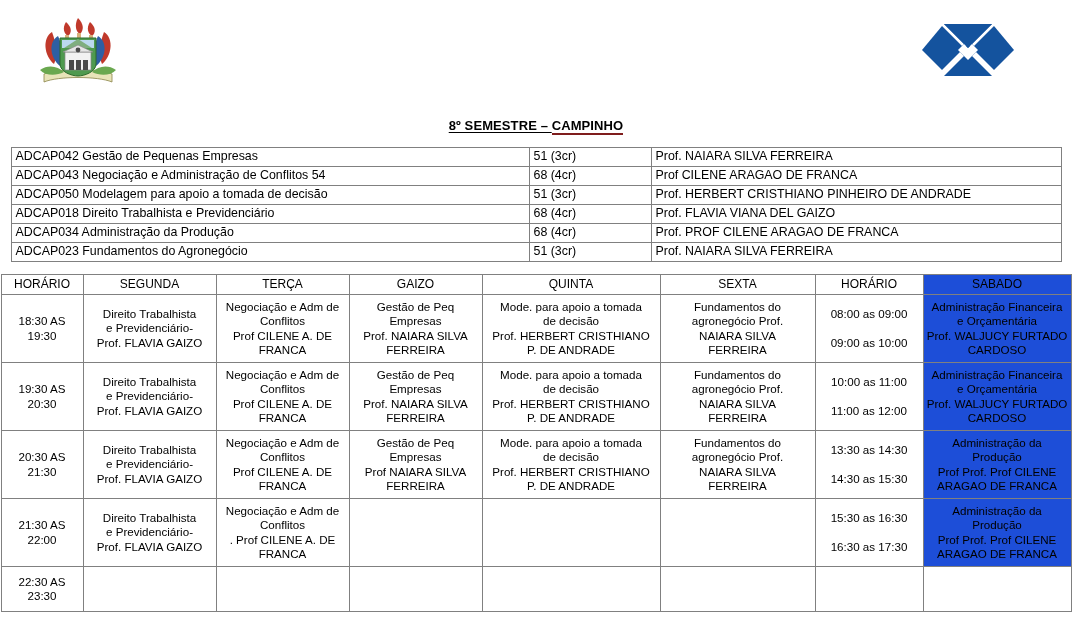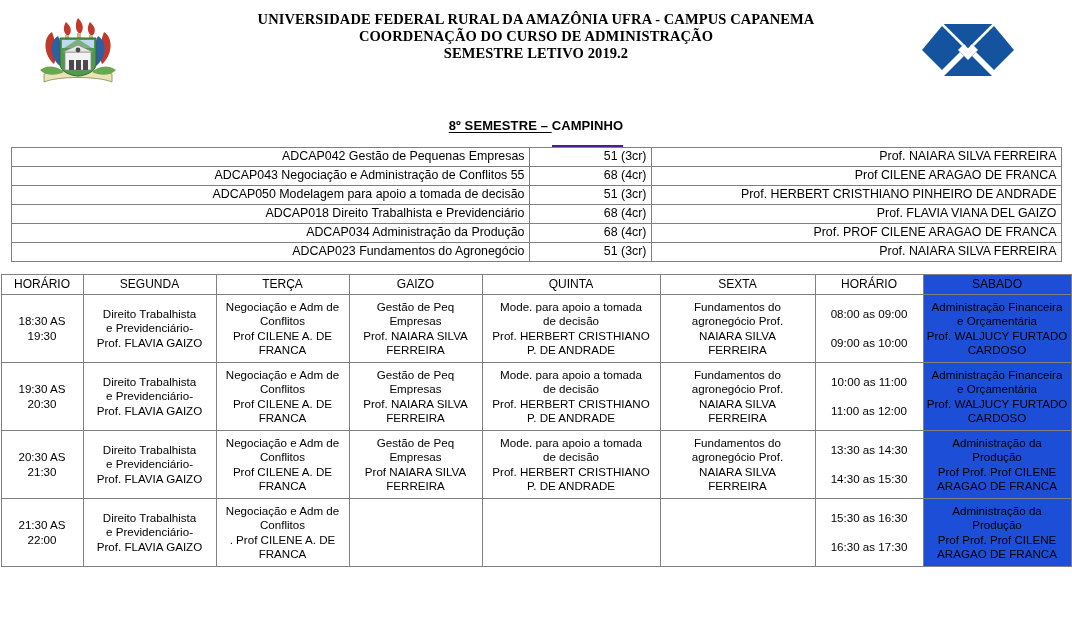--- a/index.html
+++ b/index.html
@@ -56,22 +56,22 @@
     margin-bottom: 14px;
     font-size: 13px;
     font-weight: bold;
     letter-spacing: 0.1px;
   }
   .sub-a {
     text-decoration: underline;
     text-underline-offset: 2px;
   }
   .sub-b {
-    border-bottom: 2px solid #4c1d95;
-    padding-bottom: 12px;
+    border-bottom: 2px solid #7f1d1d;
+    padding-bottom: 0px;
   }
 
   
   table {
     border-collapse: collapse;
     table-layout: fixed;
   }
   td, th {
     border: 1px solid #808080;
     padding: 0;
@@ -83,21 +83,20 @@
     width: 1050px;
     margin: 0 auto;
     font-size: 12.4px;
   }
   .course-table td {
     height: 18px;
     padding: 0px 4px 1px 4px;
     line-height: 17px;
     white-space: nowrap;
     overflow: hidden;
-    text-align: right;
   }
   .col-course { width: 518px; }
   .col-load   { width: 122px; }
   .col-prof   { width: 410px; }
 
   
   .schedule-wrap { margin-top: 12px; }
   .schedule-table {
     width: 1050px;
     margin: 8px auto;
@@ -163,25 +162,20 @@
 
       <rect x="29" y="40" width="26" height="18" fill="#f2f2f2" stroke="#888" stroke-width="0.7"></rect>
       <path d="M27 40 L42 33 L57 40 Z" fill="#e6e6e6" stroke="#888" stroke-width="0.7"></path>
       <rect x="33" y="48" width="5" height="10" fill="#4a4a4a"></rect>
       <rect x="40" y="48" width="5" height="10" fill="#4a4a4a"></rect>
       <rect x="47" y="48" width="5" height="10" fill="#4a4a4a"></rect>
       <circle cx="42" cy="38" r="2.4" fill="#4a4a4a"></circle>
     </svg>
   </div>
 
-  <div class="header-titles">
-    <div>UNIVERSIDADE FEDERAL RURAL DA AMAZÔNIA UFRA -  CAMPUS CAPANEMA</div>
-    <div>COORDENAÇÃO DO CURSO DE ADMINISTRAÇÃO</div>
-    <div>SEMESTRE LETIVO 2019.2</div>
-  </div>
 
   <div class="brand-logo">
     <svg viewBox="0 0 92 56" width="92" height="56">
       <g fill="#14539E">
         <path d="M22 2 L70 2 L46 26 Z"></path>
         <path d="M22 54 L70 54 L46 30 Z"></path>
         <path d="M20 4 L42 26 L20 48 L0 28 Z"></path>
         <path d="M72 4 L50 26 L72 48 L92 28 Z"></path>
         <path d="M36 28 L46 18 L56 28 L46 38 Z" fill="#14539E"></path>
       </g>
@@ -202,21 +196,21 @@
       <col class="col-load">
       <col class="col-prof">
   </colgroup>
   <tbody id="course-body">
       <tr>
         <td>ADCAP042 Gestão de Pequenas Empresas</td>
         <td>51 (3cr)</td>
         <td>Prof. NAIARA SILVA FERREIRA</td>
       </tr>
       <tr>
-        <td>ADCAP043 Negociação e Administração de Conflitos 55</td>
+        <td>ADCAP043 Negociação e Administração de Conflitos 54</td>
         <td>68 (4cr)</td>
         <td>Prof CILENE ARAGAO DE FRANCA</td>
       </tr>
       <tr>
         <td>ADCAP050 Modelagem para apoio a tomada de decisão</td>
         <td>51 (3cr)</td>
         <td>Prof. HERBERT CRISTHIANO PINHEIRO DE ANDRADE</td>
       </tr>
       <tr>
         <td>ADCAP018 Direito Trabalhista e Previdenciário</td>
@@ -365,15 +359,26 @@
           <td class="cell-text"></td>
           <td class="cell-text"></td>
           <td class="time-split">15:30 as 16:30
 
 16:30 as 17:30</td>
           <td class="cell-text sat-fill">Administração da
 Produção
 Prof Prof. Prof CILENE
 ARAGAO DE FRANCA</td>
         </tr>
+        <tr class="row-last">
+          <td class="time-cell">22:30 AS
+23:30</td>
+          <td class="cell-text"></td>
+          <td class="cell-text"></td>
+          <td class="cell-text"></td>
+          <td class="cell-text"></td>
+          <td class="cell-text"></td>
+          <td class="time-split"></td>
+          <td class="cell-text "></td>
+        </tr>
       </tbody>
 </table>
 </div>
 
 </body></html>

